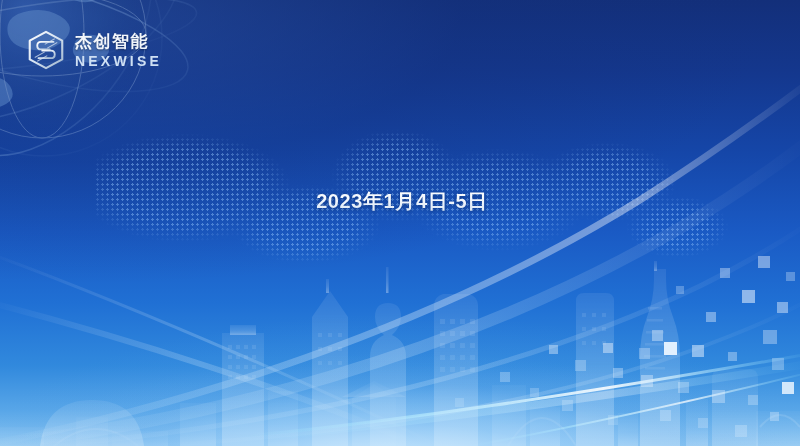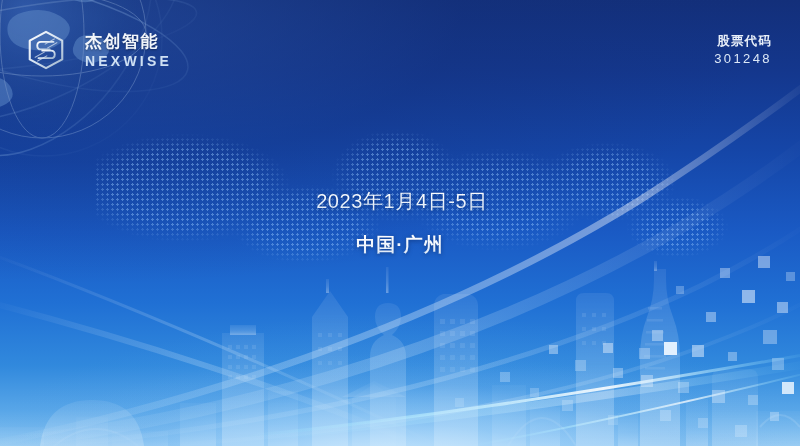--- a/index.html
+++ b/index.html
@@ -56,21 +56,21 @@
 
   
   .arcs{position:absolute;left:0;top:0;width:800px;height:446px;pointer-events:none;}
   .arcs svg{width:100%;height:100%;display:block;}
 
   
   .squares{position:absolute;left:0;top:0;width:800px;height:446px;pointer-events:none;}
   .sq{position:absolute;background:#eaf4ff;}
 
   
-  .logo{position:absolute;left:26px;top:30px;display:flex;align-items:center;gap:19px;}
+  .logo{position:absolute;left:26px;top:30px;display:flex;align-items:center;gap:9px;}
   .logo-mark{width:40px;height:40px;flex:0 0 40px;}
   .logo-mark svg{width:100%;height:100%;display:block;}
   .logo-txt{display:flex;flex-direction:column;justify-content:center;line-height:1;}
   .logo-cn{
     font-size:17px;font-weight:700;letter-spacing:1.5px;
     color:#f2f6fb;
     text-shadow:0 1px 2px rgba(0,0,0,.35);
   }
   .logo-en{
     margin-top:4px;
@@ -95,21 +95,21 @@
     -webkit-background-clip:text;
     background-clip:text;
     color:transparent;
     -webkit-text-fill-color:transparent;
     filter:drop-shadow(0 2px 3px rgba(4,20,60,.55));
   }
 
   
   .sub1{
     position:absolute;left:4px;right:0;top:188px;text-align:center;
-    font-size:20px;font-weight:400;letter-spacing:.6px;
+    font-size:20px;font-weight:700;letter-spacing:.6px;
     background:linear-gradient(180deg,#ffffff 0%,#f2f7fd 45%,#d3e2f3 100%);
     -webkit-background-clip:text;background-clip:text;
     color:transparent;-webkit-text-fill-color:transparent;
     filter:drop-shadow(0 1px 2px rgba(5,25,70,.5));
   }
   .sub2{
     position:absolute;left:0;right:0;top:232px;text-align:center;
     font-size:19px;font-weight:600;letter-spacing:1px;
     background:linear-gradient(180deg,#ffffff 0%,#f2f7fd 45%,#d3e2f3 100%);
     -webkit-background-clip:text;background-clip:text;
@@ -402,21 +402,16 @@
           <path d="M14 44 L30 35"></path>
         </g>
       </svg>
     </div>
     <div class="logo-txt">
       <span class="logo-cn">杰创智能</span>
       <span class="logo-en">NEXWISE</span>
     </div>
   </div>
 
-  <div class="stock">
-    <div class="stock-label">股票代码</div>
-    <div class="stock-num">301248</div>
-  </div>
 
   <div class="sub1">2023年1月4日-5日</div>
-  <div class="sub2">中国·广州</div>
 
 </div>
 
 </body></html>

